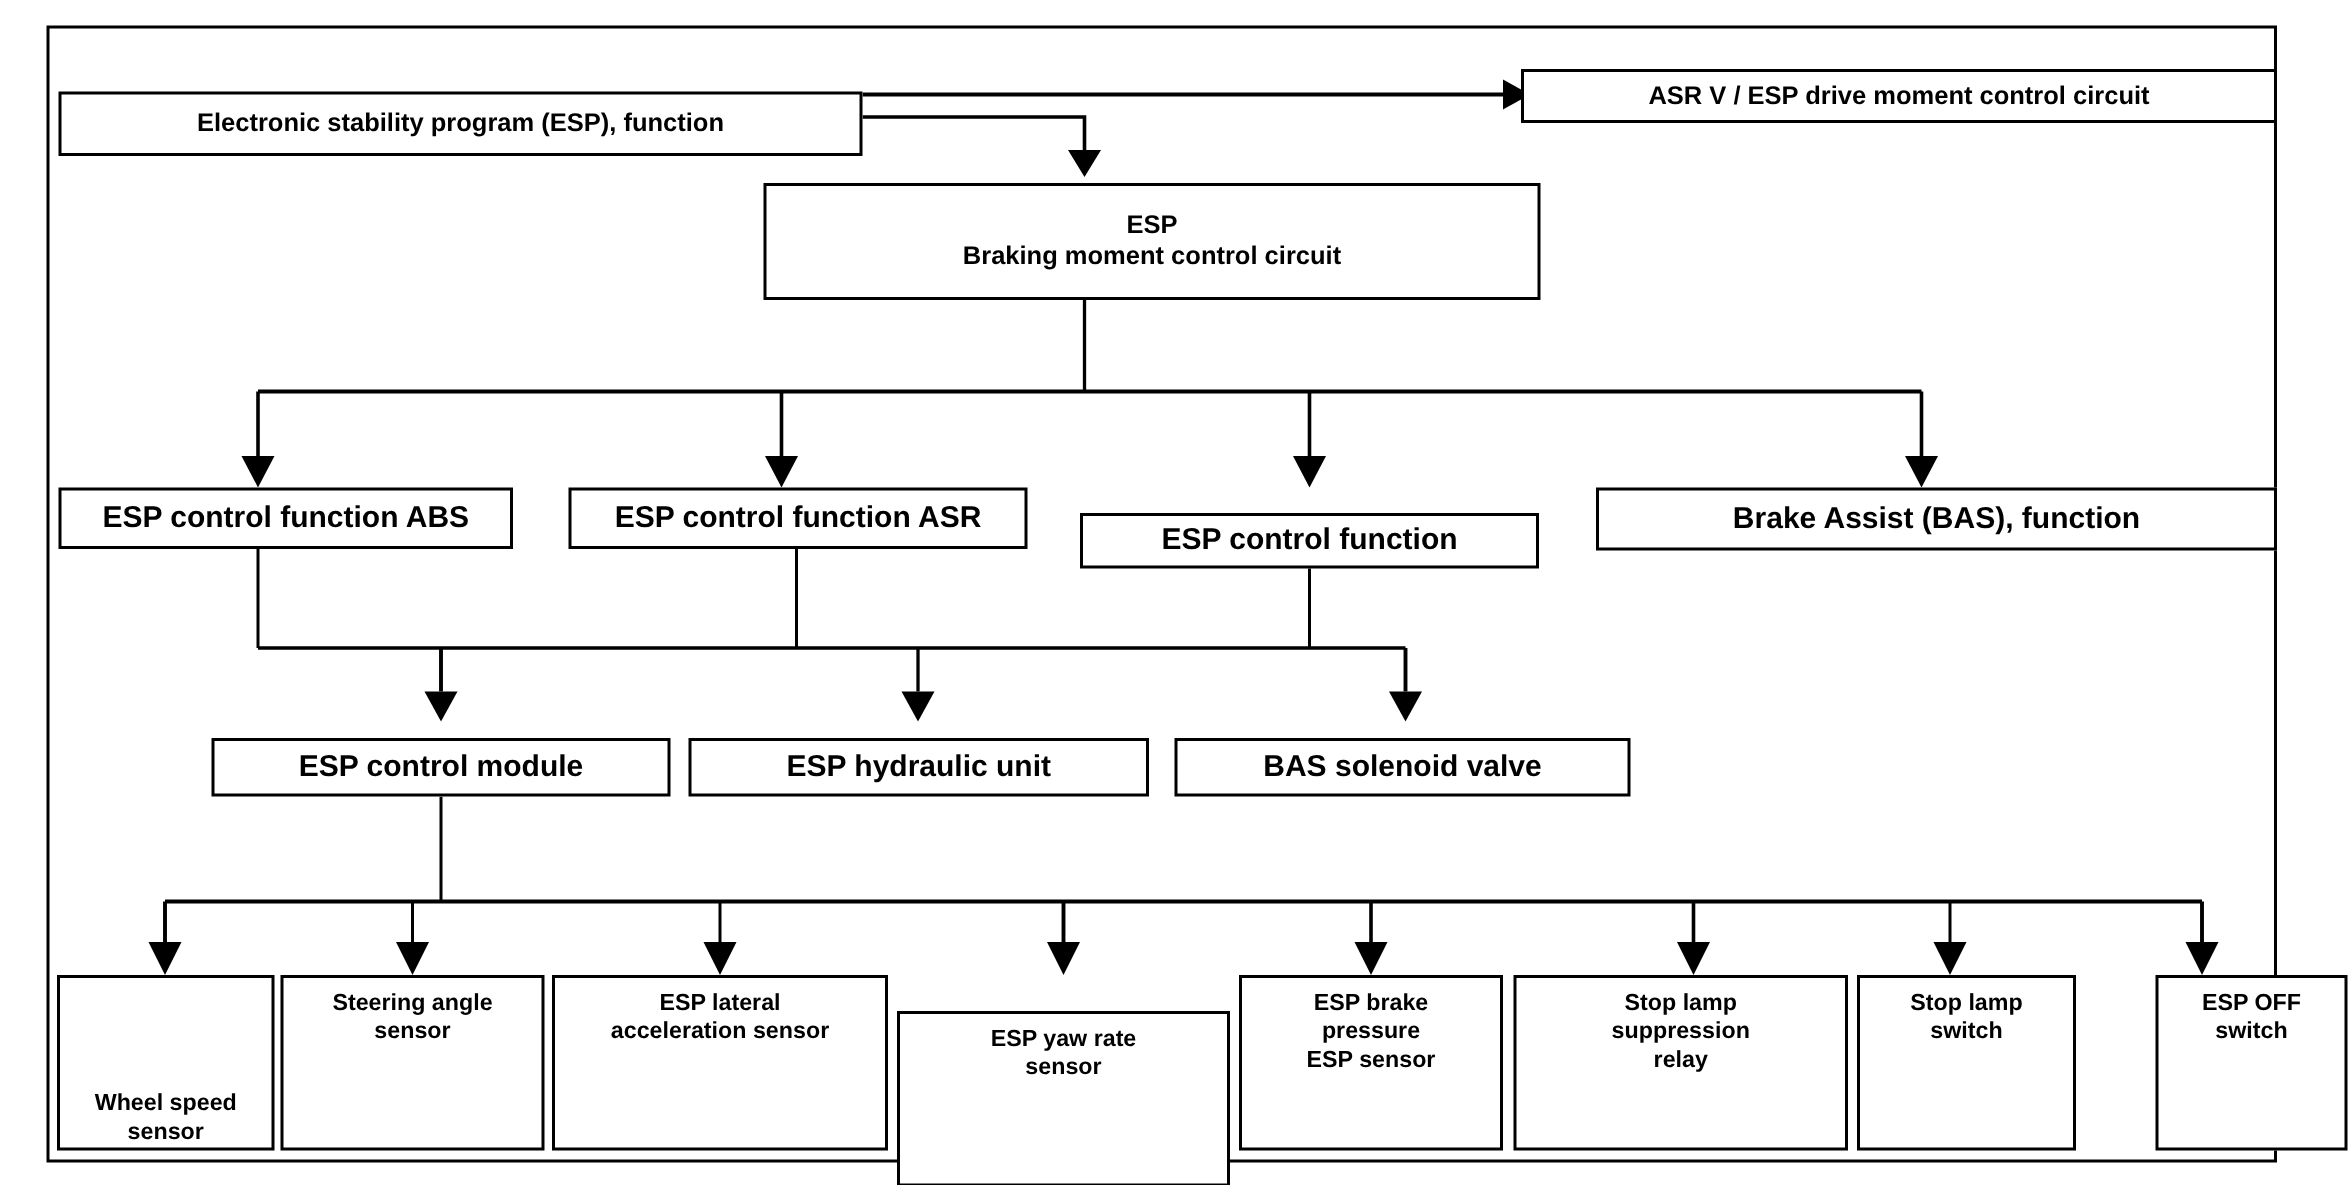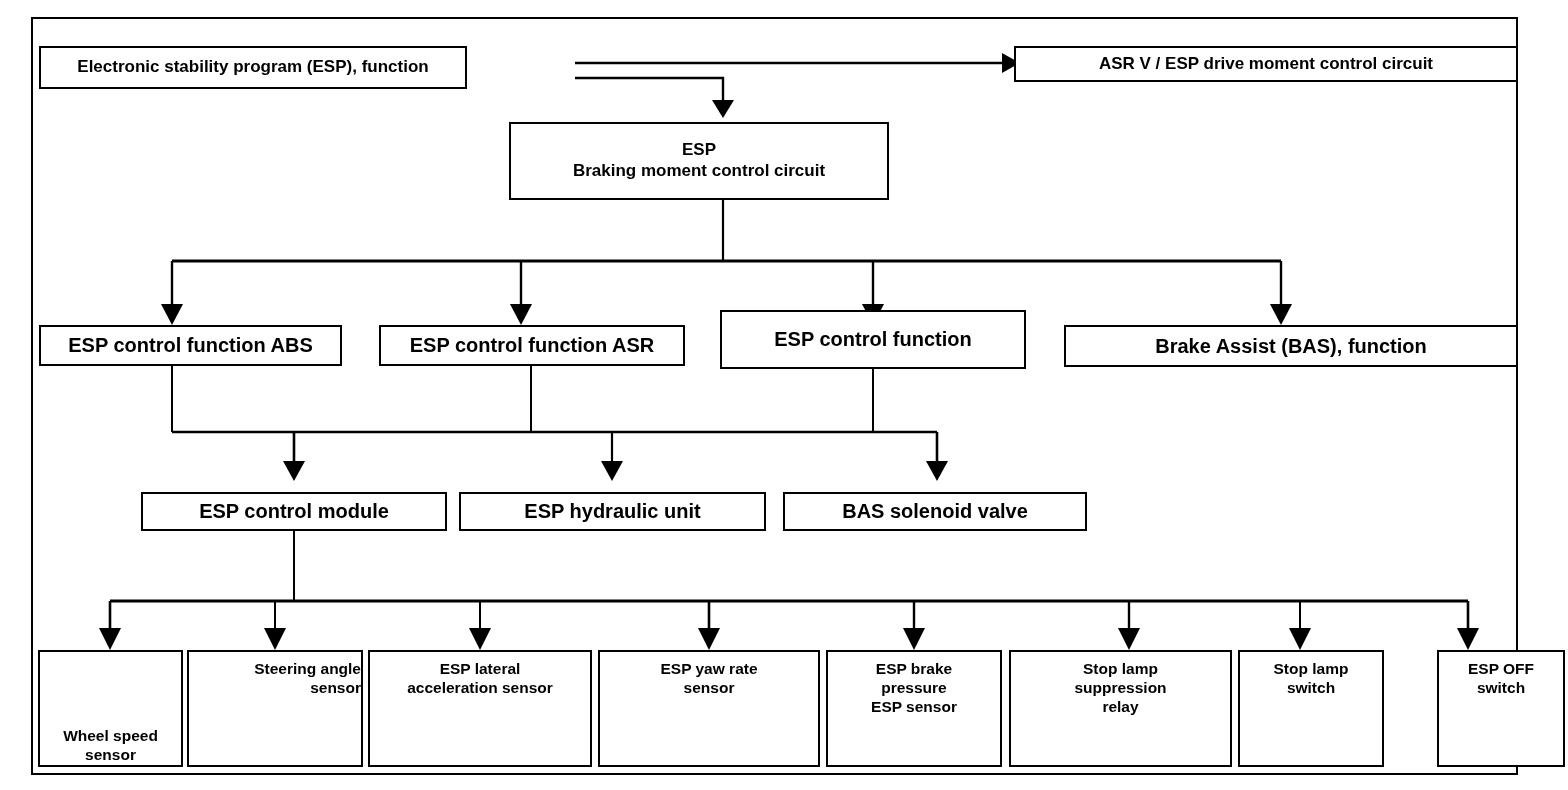--- a/index.html
+++ b/index.html
@@ -132,42 +132,42 @@
       <polygon points="1118,628 1140,628 1129,650" fill="#000" stroke="none"></polygon>
 
       <line x1="1300" y1="601" x2="1300" y2="628" stroke-width="2.0"></line>
       <polygon points="1289,628 1311,628 1300,650" fill="#000" stroke="none"></polygon>
 
       <line x1="1468" y1="601" x2="1468" y2="628" stroke-width="2.6"></line>
       <polygon points="1457,628 1479,628 1468,650" fill="#000" stroke="none"></polygon>
     </g>
   </svg>
 
-  <div class="node mid f17" style="left:39px;  top:46px;  width:428px; height:43px;">
+  <div class="node mid f17" style="left:39px;  top:61px;  width:536px; height:43px;">
     <span class="lbl">Electronic stability program (ESP), function</span>
   </div>
 
   <div class="node mid f17" style="left:1014px; top:46px; width:504px; height:36px;">
     <span class="lbl">ASR V / ESP drive moment control circuit</span>
   </div>
 
-  <div class="node mid f17" style="left:509px; top:122px; width:380px; height:78px;">
+  <div class="node mid f17" style="left:509px; top:122px; width:518px; height:78px;">
     <span class="lbl">ESP
 Braking moment control circuit</span>
   </div>
 
   <div class="node mid f16" style="left:39px;  top:325px; width:303px; height:41px;">
     <span class="lbl">ESP control function ABS</span>
   </div>
 
   <div class="node mid f16" style="left:379px; top:325px; width:306px; height:41px;">
     <span class="lbl">ESP control function ASR</span>
   </div>
 
-  <div class="node mid f16" style="left:720px; top:310px; width:306px; height:59px;">
+  <div class="node mid f16" style="left:720px; top:342px; width:306px; height:37px;">
     <span class="lbl">ESP control function</span>
   </div>
 
   <div class="node mid f16" style="left:1064px; top:325px; width:454px; height:42px;align-items:center;">
     <span class="lbl">Brake Assist (BAS), function</span>
   </div>
 
   <div class="node mid f16" style="left:459px; top:492px; width:307px; height:39px;">
     <span class="lbl">ESP hydraulic unit</span>
   </div>
@@ -178,31 +178,31 @@
 
   <div class="node mid f16" style="left:783px; top:492px; width:304px; height:39px;">
     <span class="lbl">BAS solenoid valve</span>
   </div>
 
   <div class="node topal f155" style="left:38px;  top:650px; width:145px; height:117px;align-items:flex-end;">
     <span class="lbl">Wheel speed
 sensor</span>
   </div>
 
-  <div class="node topal f155" style="left:187px; top:650px; width:176px; height:117px;text-align:right;">
+  <div class="node topal f155" style="left:187px; top:650px; width:176px; height:117px;">
     <span class="lbl">Steering angle
 sensor</span>
   </div>
 
   <div class="node topal f155" style="left:368px; top:650px; width:224px; height:117px;">
     <span class="lbl">ESP lateral
 acceleration sensor</span>
   </div>
 
-  <div class="node topal f155" style="left:598px; top:650px; width:222px; height:117px;">
+  <div class="node topal f155" style="left:598px; top:674px; width:222px; height:117px;">
     <span class="lbl">ESP yaw rate
 sensor</span>
   </div>
 
   <div class="node topal f155" style="left:826px; top:650px; width:176px; height:117px;">
     <span class="lbl">ESP brake
 pressure
 ESP sensor</span>
   </div>
 

